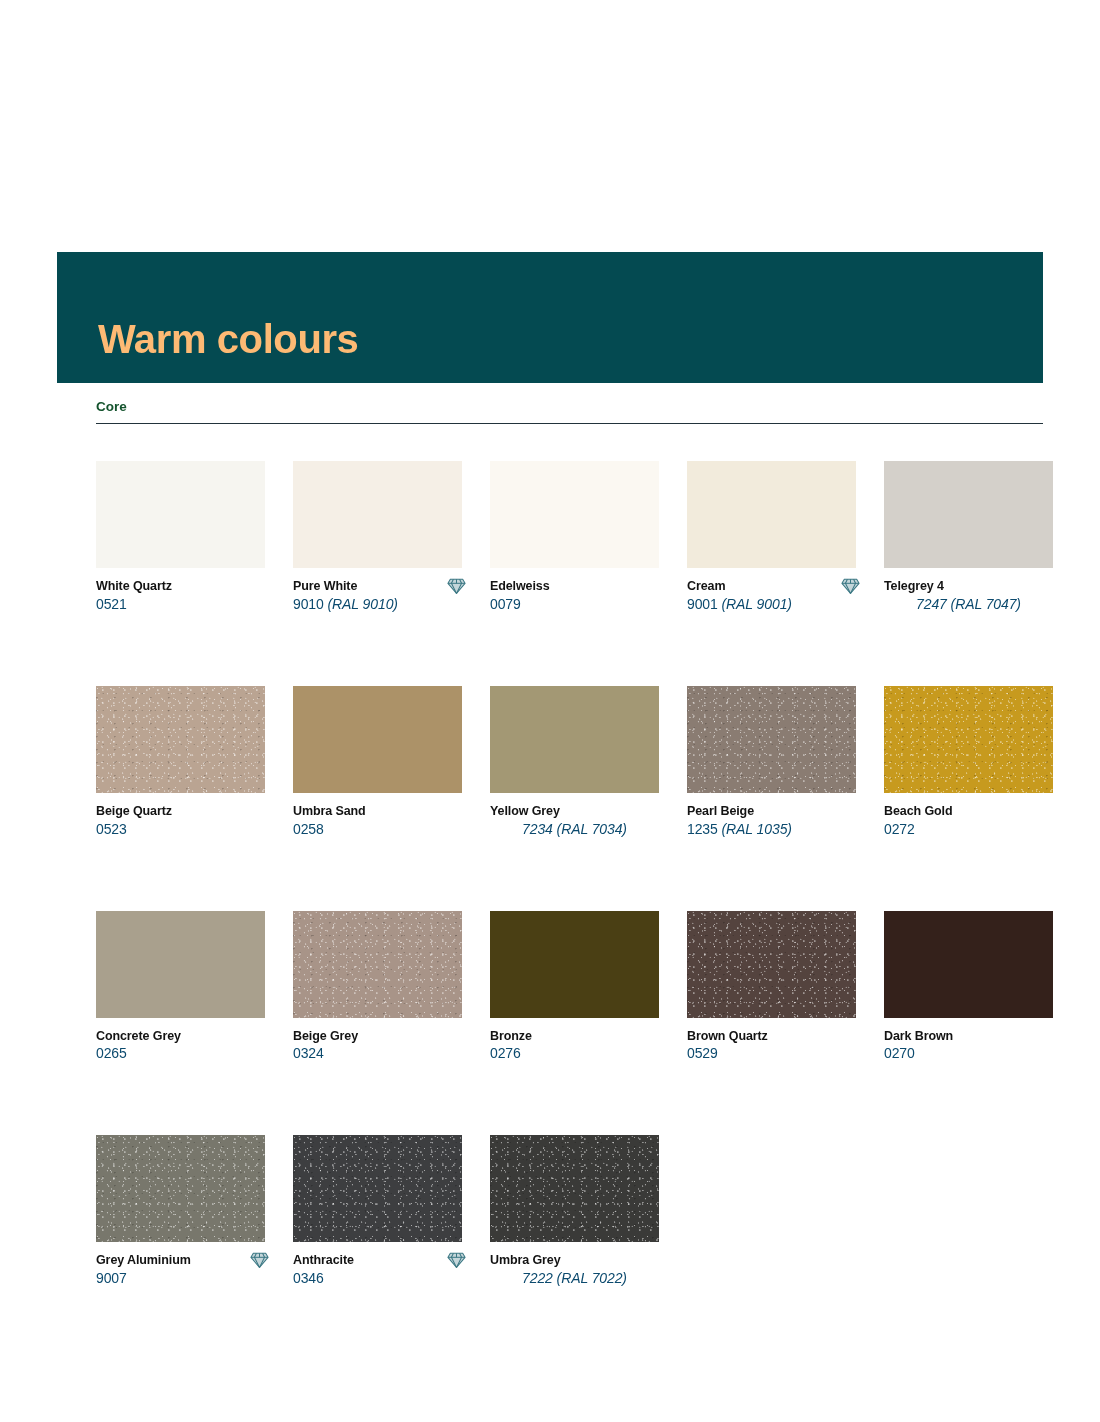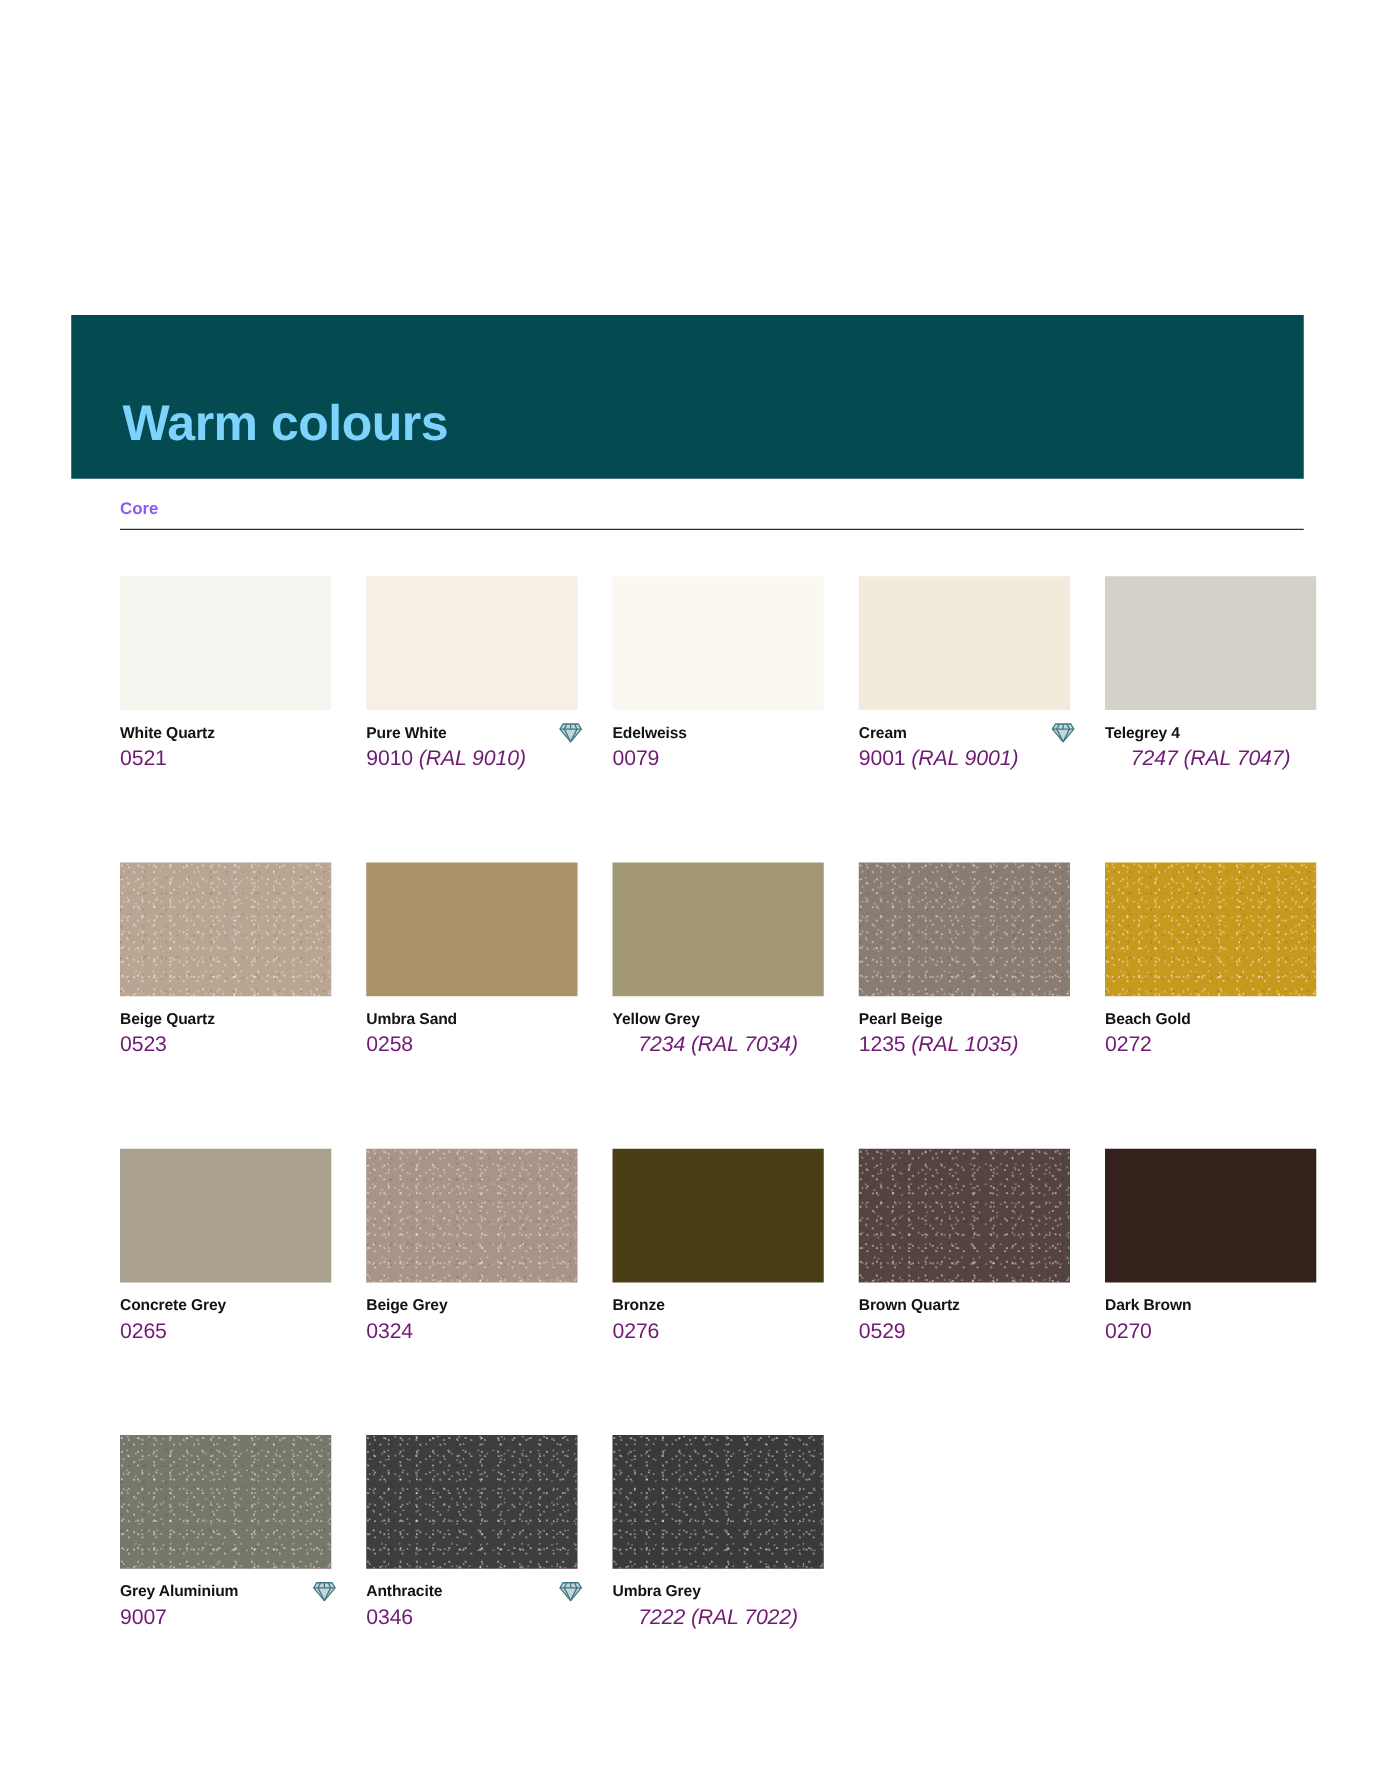--- a/index.html
+++ b/index.html
@@ -113,22 +113,22 @@
     width: 169px;
   }
   .swatch-name {
     font-size: 12.5px;
     font-weight: bold;
     color: #131313;
     line-height: 1.35;
     letter-spacing: -0.1px;
   }
   .swatch-code {
-    font-size: 17px;
-    color: #701a75;
+    font-size: 14px;
+    color: #0c4a6e;
     line-height: 1.42;
     letter-spacing: -0.1px;
     white-space: nowrap;
   }
   .swatch-code .ral { font-style: italic; }
   .swatch-code.all-italic { font-style: italic; text-align: center; }
 
   .gem-icon {
     position: absolute;
     right: -4px;
@@ -137,25 +137,25 @@
     height: 18px;
     line-height: 0;
   }
 </style>
 </head>
 <body>
 
 <div class="page">
 
   <div class="banner" style="background: rgb(4, 74, 81);">
-    <div class="banner-title" style="color: #7dd3fc;">Warm colours</div>
+    <div class="banner-title" style="color: #fdba74;">Warm colours</div>
   </div>
 
   <div class="section">
-    <div class="section-label" style="color: #8b5cf6;">Core</div>
+    <div class="section-label" style="color: #14532d;">Core</div>
     <div class="section-rule" style="background: rgb(34, 51, 59);"></div>
   </div>
 
   <div class="grid">
       <div class="swatch-cell">
         <div class="swatch-chip" style="background: rgb(246, 245, 240);">
           <div class="grain"></div>
         </div>
         <div class="swatch-meta">
           <div class="swatch-name">White Quartz</div>

